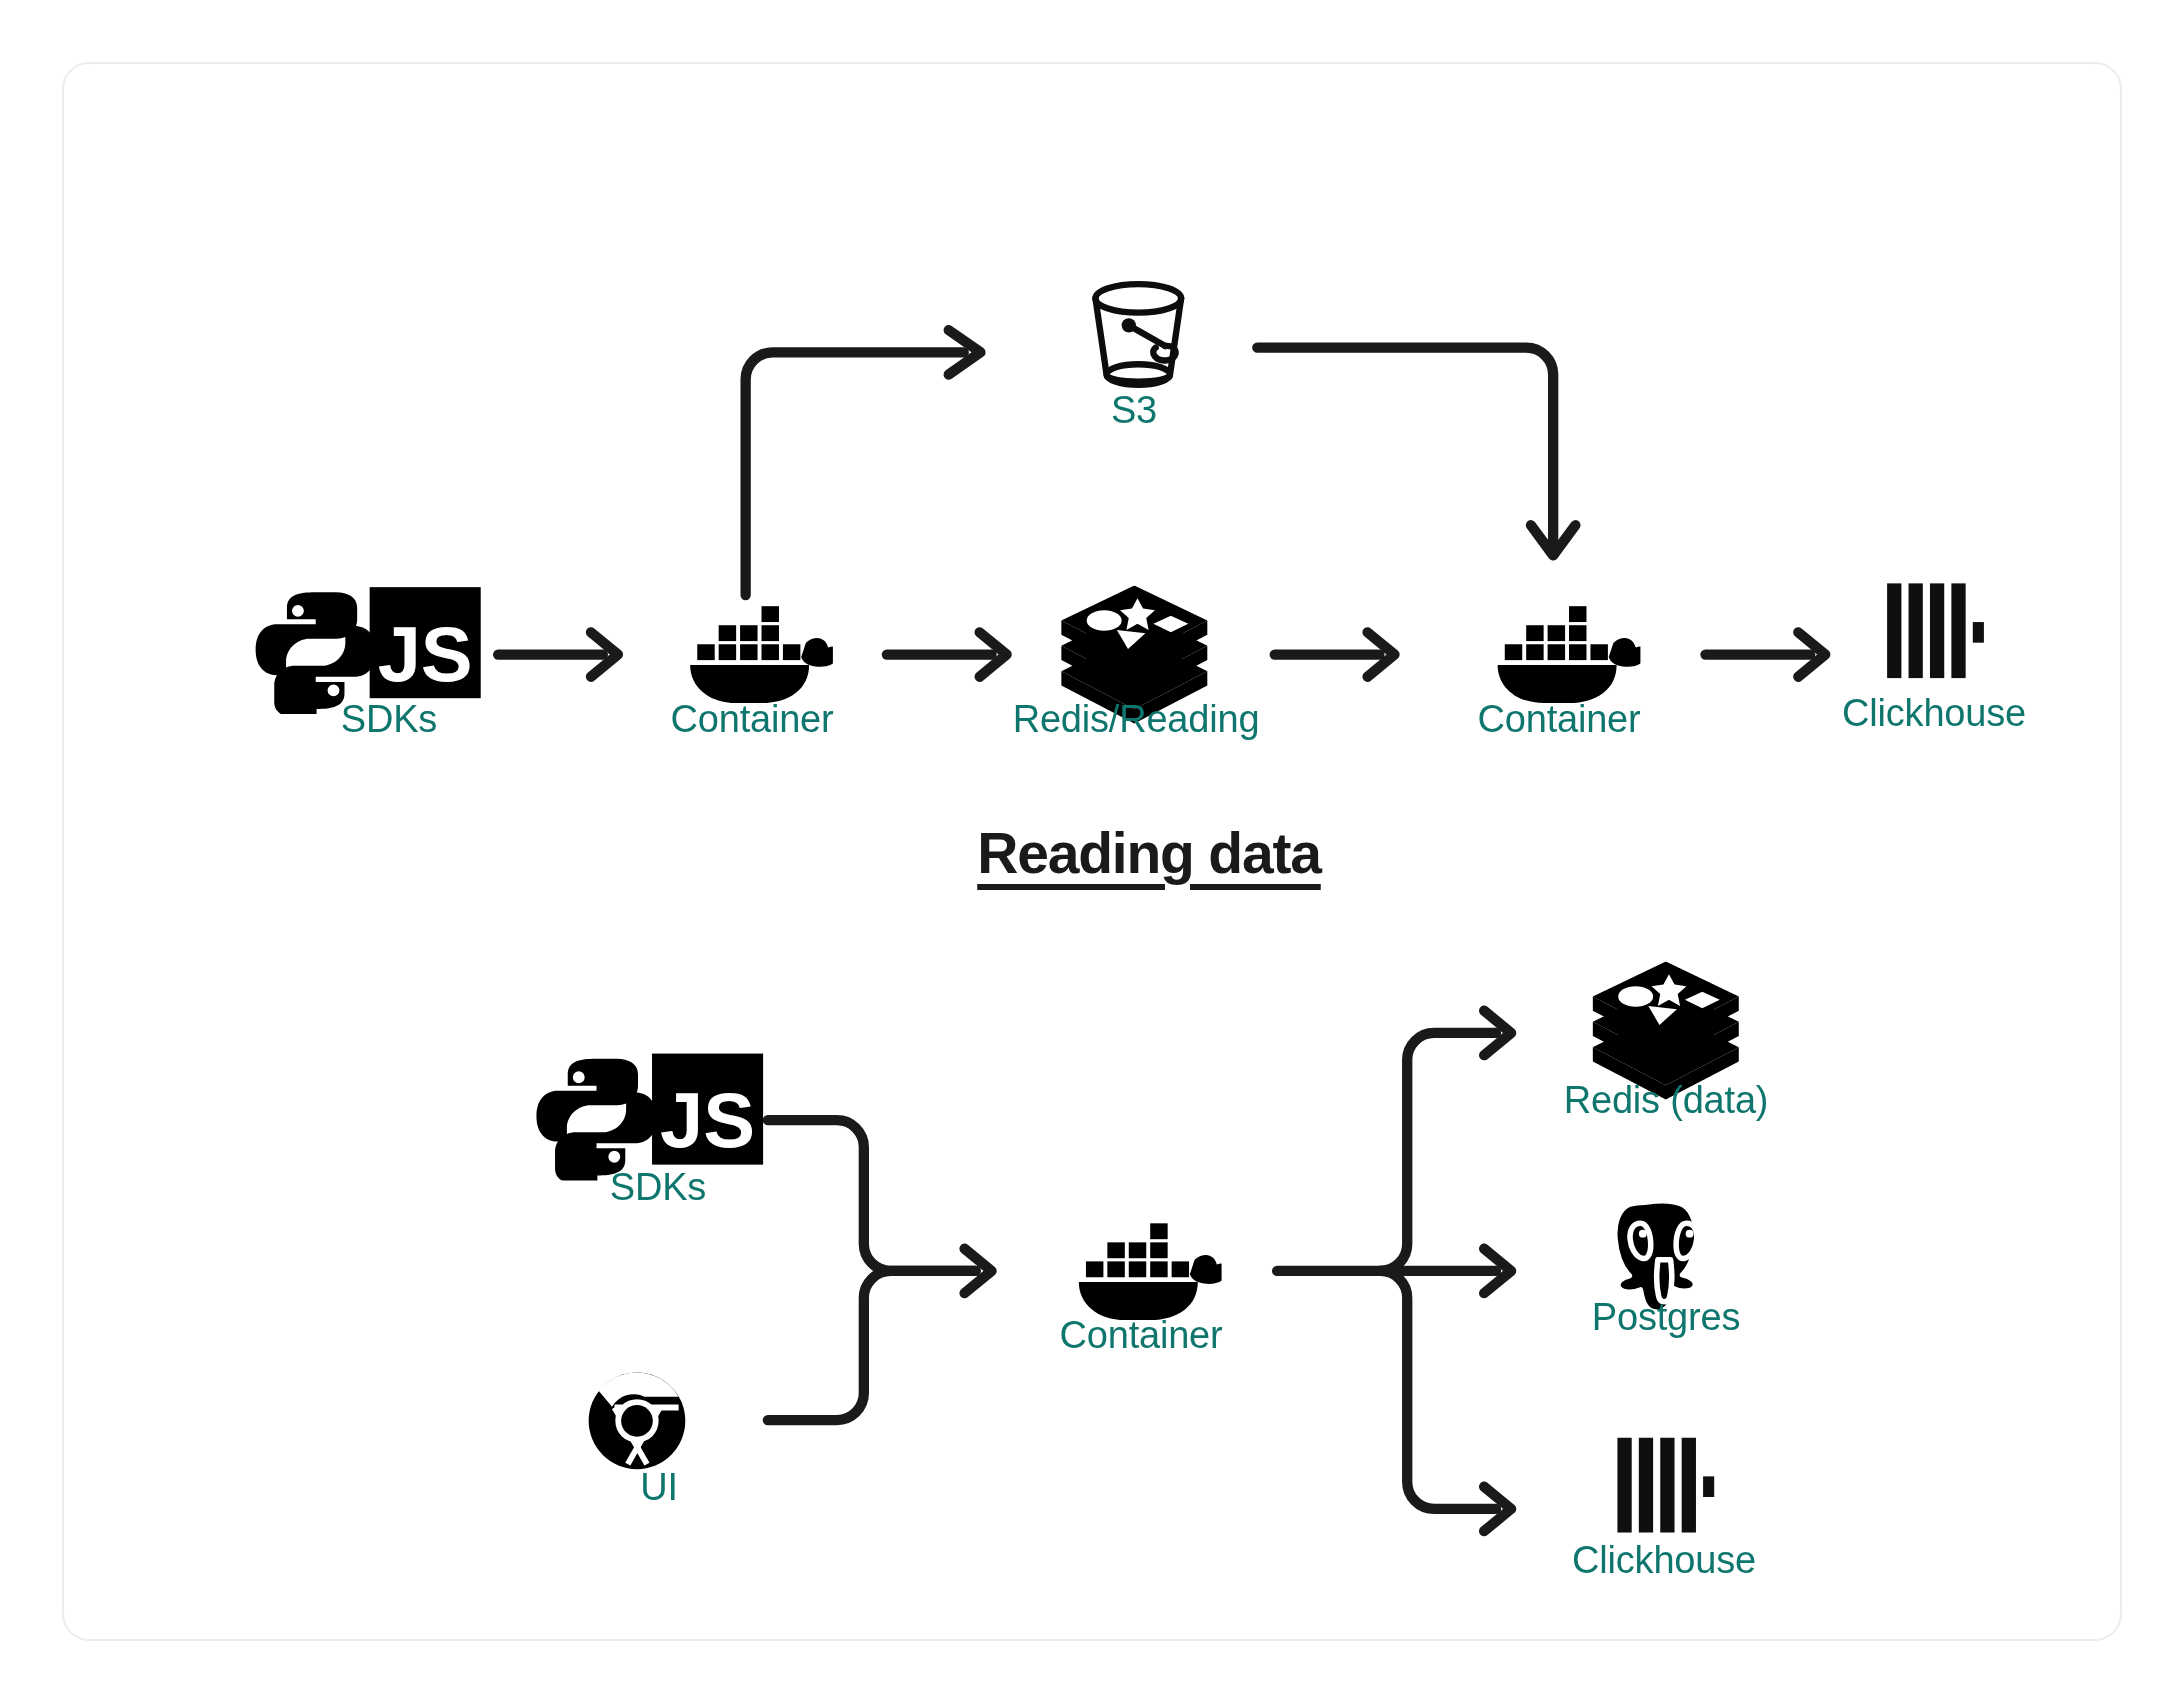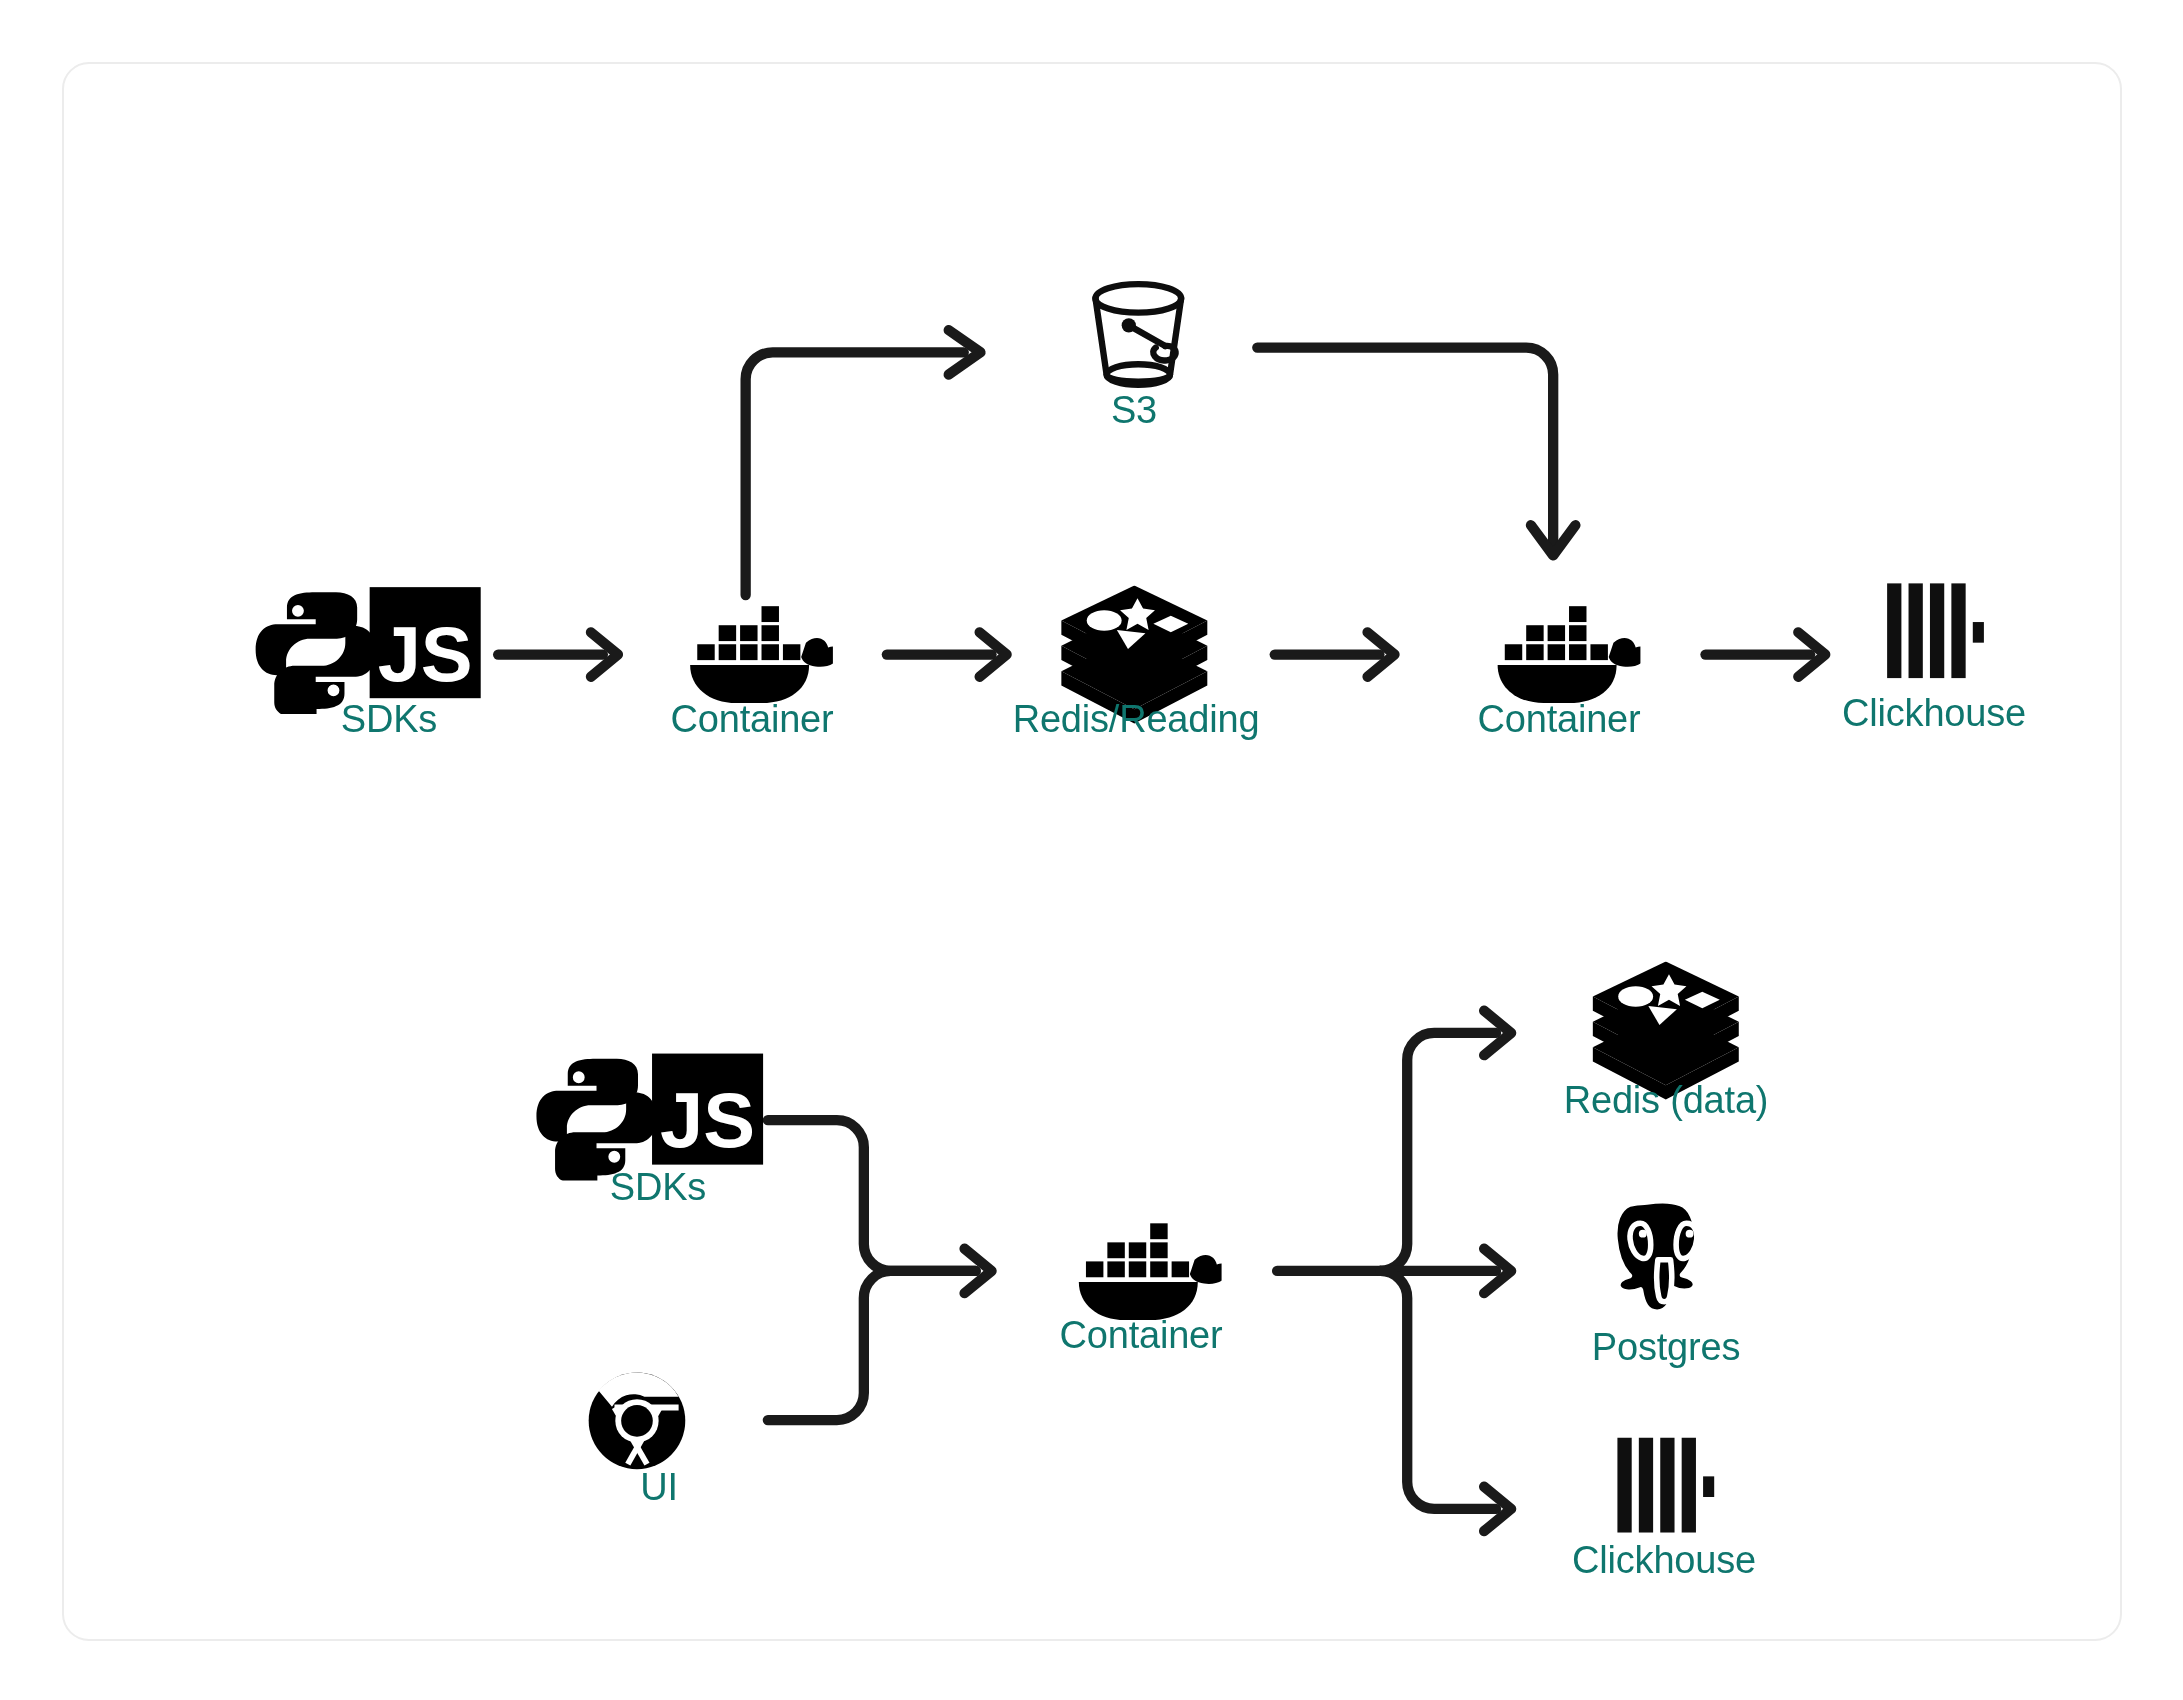--- a/index.html
+++ b/index.html
@@ -295,27 +295,28 @@
   <div class="node-label" style="left:752px; top:698px;">Container</div>
 
   <div class="node-label" style="left:1134px; top:389px;">S3</div>
 
   <div class="node-label" style="left:1136px; top:698px;">Redis/Reading</div>
 
   <div class="node-label" style="left:1559px; top:698px;">Container</div>
 
   <div class="node-label" style="left:1934px; top:692px;">Clickhouse</div>
 
+  <div class="section-title" style="left:1149px; top:820px;">Reading data</div>
 
   <div class="node-label" style="left:658px; top:1166px;">SDKs</div>
 
   <div class="node-label" style="left:659px; top:1466px;">UI</div>
 
   <div class="node-label" style="left:1141px; top:1314px;">Container</div>
 
   <div class="node-label" style="left:1666px; top:1079px;">Redis (data)</div>
 
-  <div class="node-label" style="left:1666px; top:1326px;text-align:center;">Postgres</div>
+  <div class="node-label" style="left:1666px; top:1296px;text-align:center;">Postgres</div>
 
   <div class="node-label" style="left:1664px; top:1539px;">Clickhouse</div>
 
 </div>
 
 
 </body></html>

